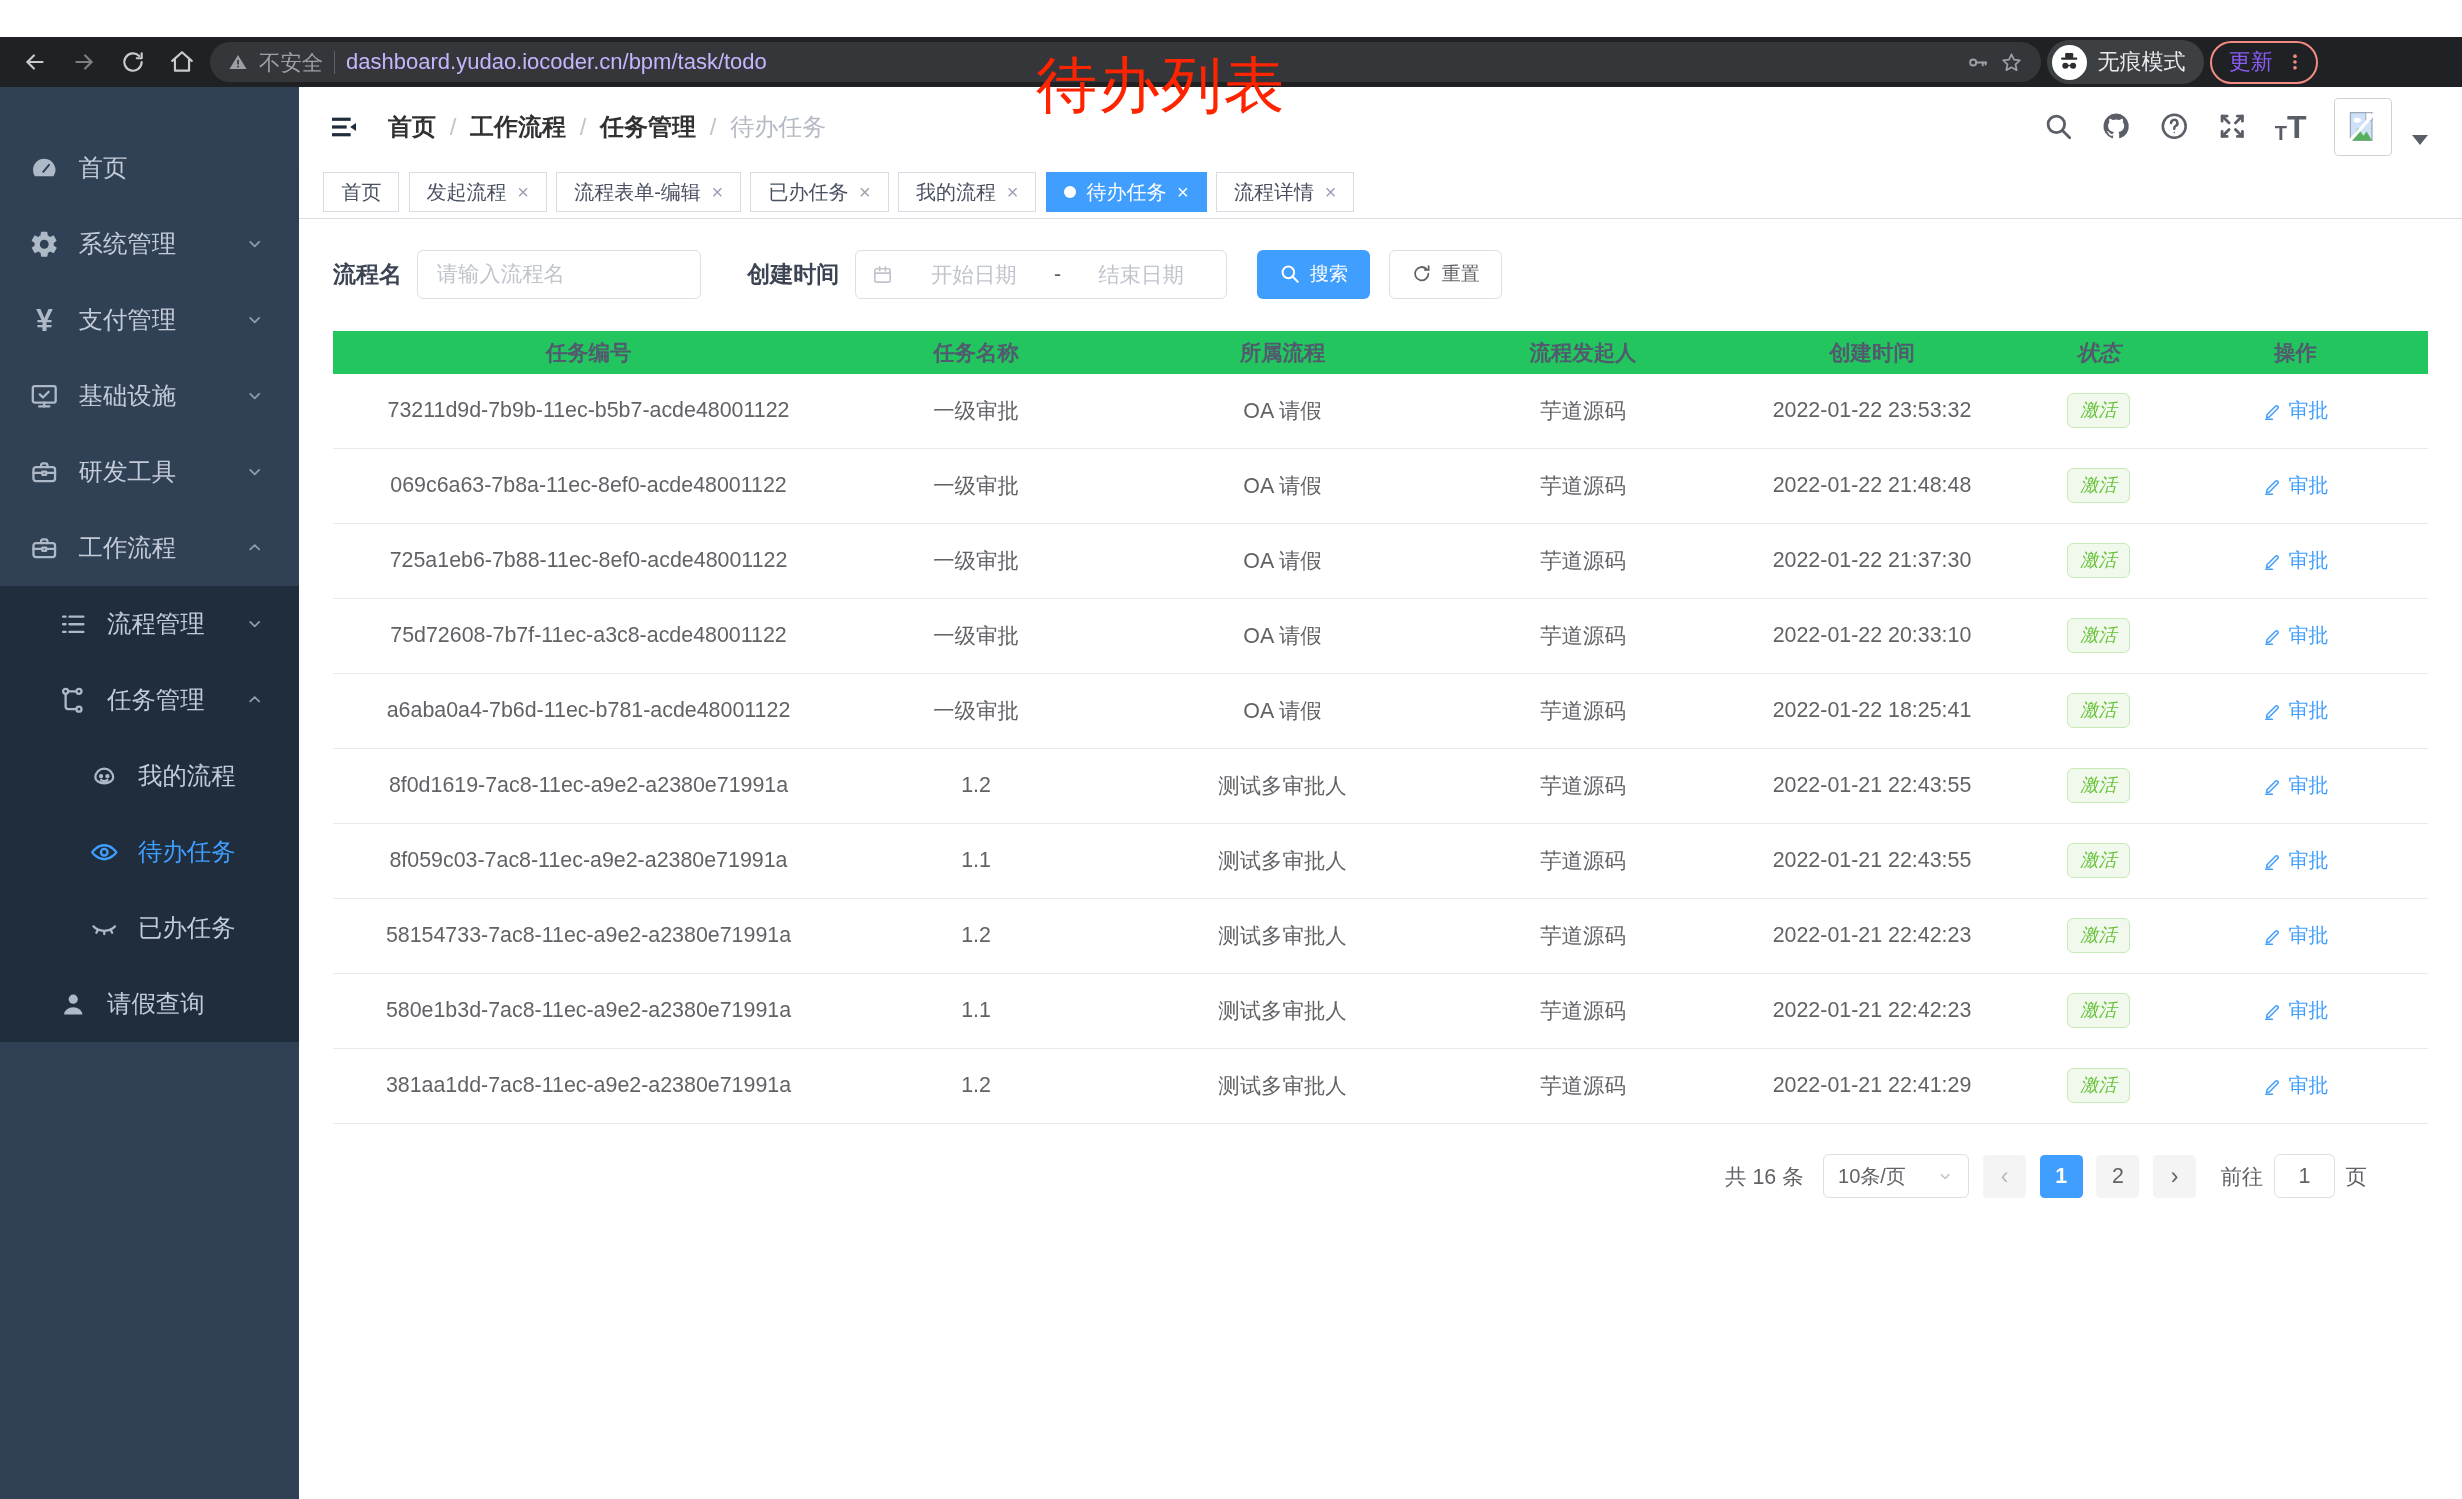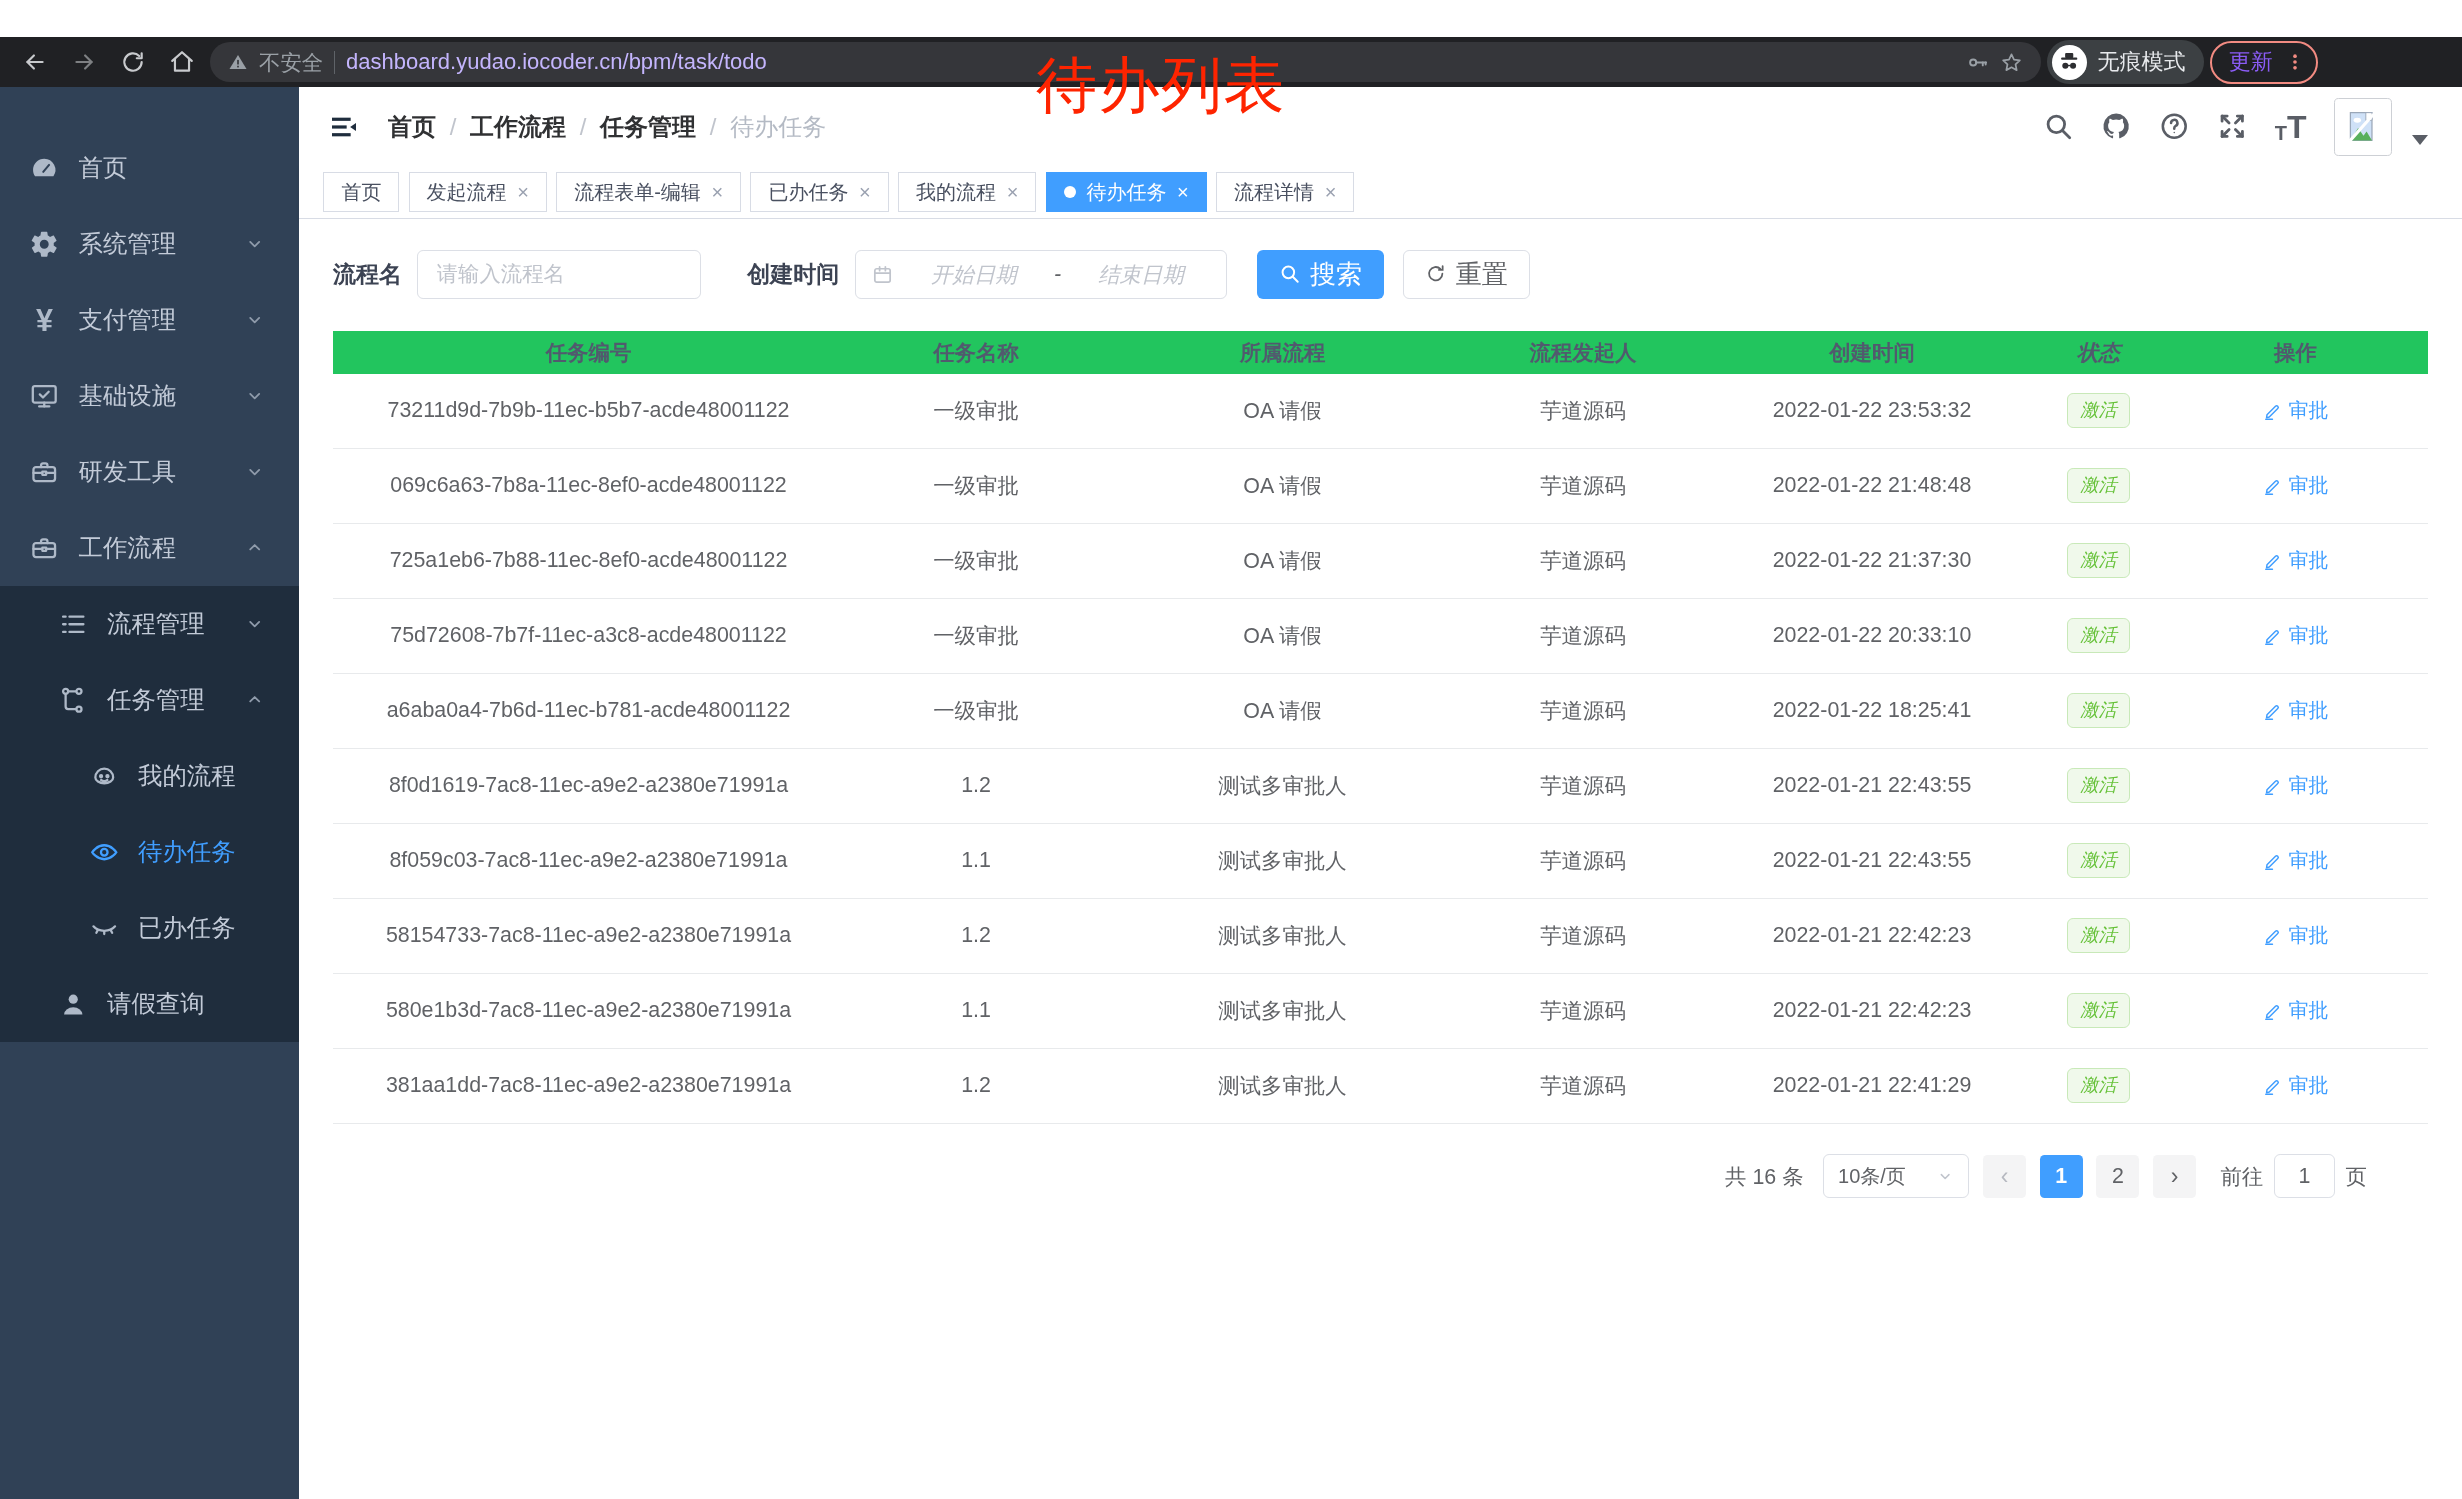--- a/index.html
+++ b/index.html
@@ -78,26 +78,26 @@
   .tab.active .dot { display:block; }
   .tab.active .close { color:#fff; }
 
   
   .content { flex:1 1 auto; padding:30.5px 34px 0 34px; background:#fff; }
   .filter-row { display:flex; align-items:center; }
   .f-label { font-size:23px; font-weight:700; color:#3c4353; margin-right:15.3px; }
   .f-label.second { margin-left:46px; }
   .text-input { width:284px; height:49px; border:1.5px solid #dcdfe6; border-radius:6.1px; font-size:21.4px; color:#606266; padding:0 18.3px; outline:none; font-family:inherit; }
   .text-input::placeholder { color:#c0c4cc; }
-  .date-range { width:372px; height:49px; border:1.5px solid #dcdfe6; border-radius:6.1px; display:flex; align-items:center; padding:0 15.3px; gap:10.7px; color:#c0c4cc;font-style:italic; }
+  .date-range { width:372px; height:49px; border:1.5px solid #dcdfe6; border-radius:6.1px; display:flex; align-items:center; padding:0 15.3px; gap:10.7px; color:#c0c4cc; }
   .date-range .cal { display:flex; color:#c0c4cc; }
   .date-range .cal svg { width:23px; height:23px; }
   .date-range .ph { font-size:21.4px; flex:1 1 auto; text-align:center; }
   .date-range .dash { color:#606266; font-size:21.4px; }
-  .btn { height:49px; border-radius:6.1px; display:flex; align-items:center; gap:9.2px; font-size:26px; padding:0 21.4px; cursor:pointer; border:1.5px solid transparent; }
+  .btn { height:49px; border-radius:6.1px; display:flex; align-items:center; gap:9.2px; font-size:19px; padding:0 21.4px; cursor:pointer; border:1.5px solid transparent; }
   .btn svg { width:21.4px; height:21.4px; }
   .btn-primary { background:#409eff; color:#fff; margin-left:30.5px; }
   .btn-plain { background:#fff; border-color:#dcdfe6; color:#606266; margin-left:18.3px; }
 
   
   .table { margin-top:32px; width:100%; }
   .tr { display:flex; align-items:center; }
   .thead { background:#22c55e; height:43px; }
   .th { font-size:21.4px; font-weight:700; color:#515a6e; }
   .td, .th { display:flex; align-items:center; justify-content:center; text-align:center; overflow:hidden; }

